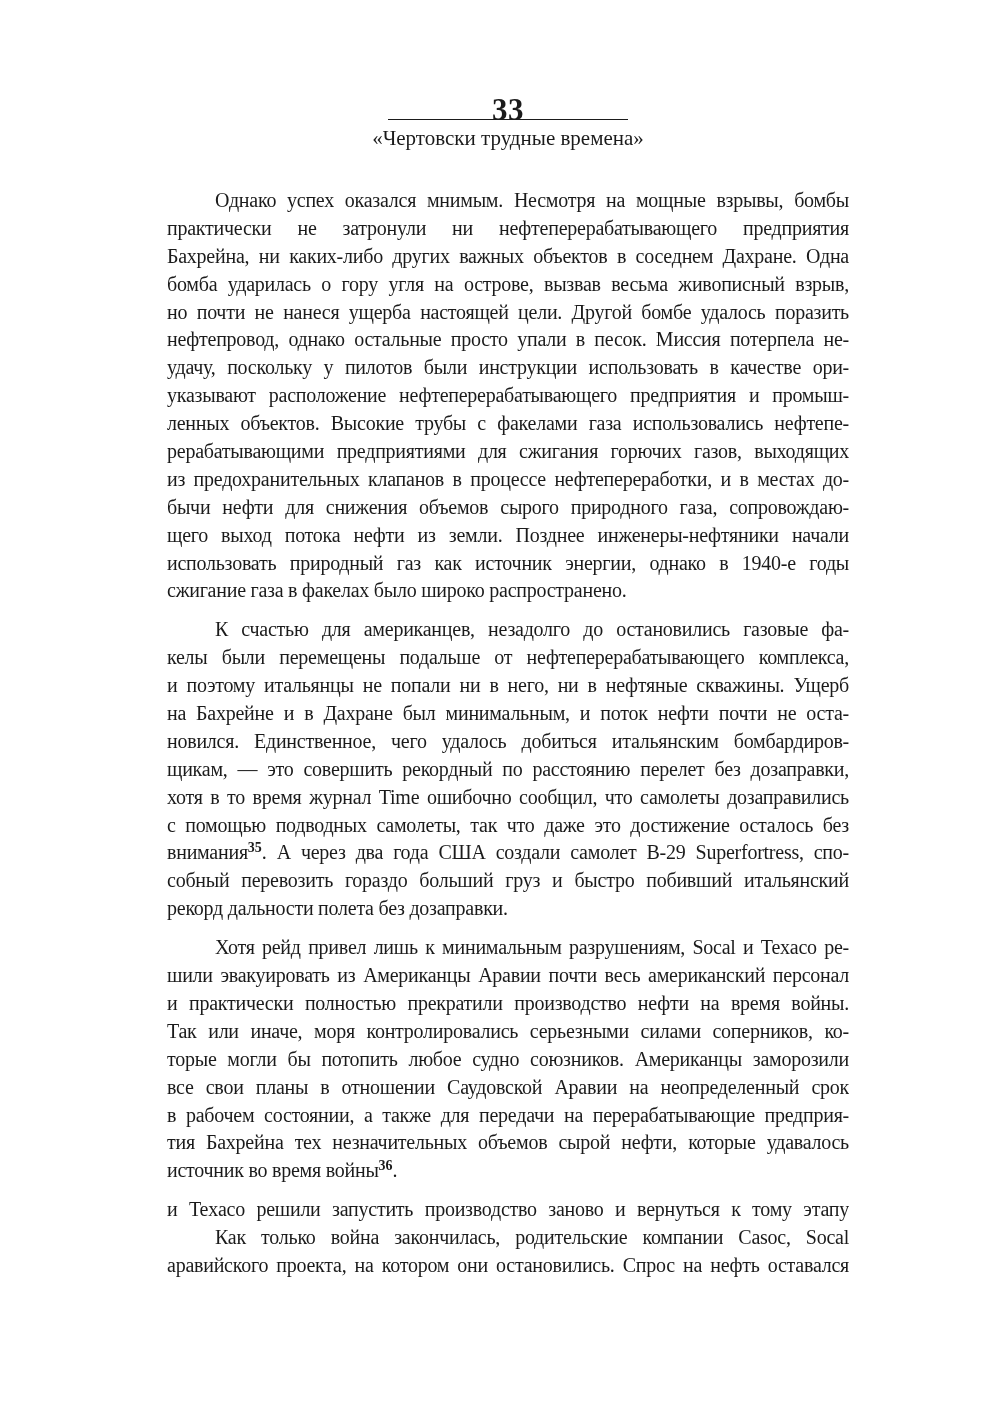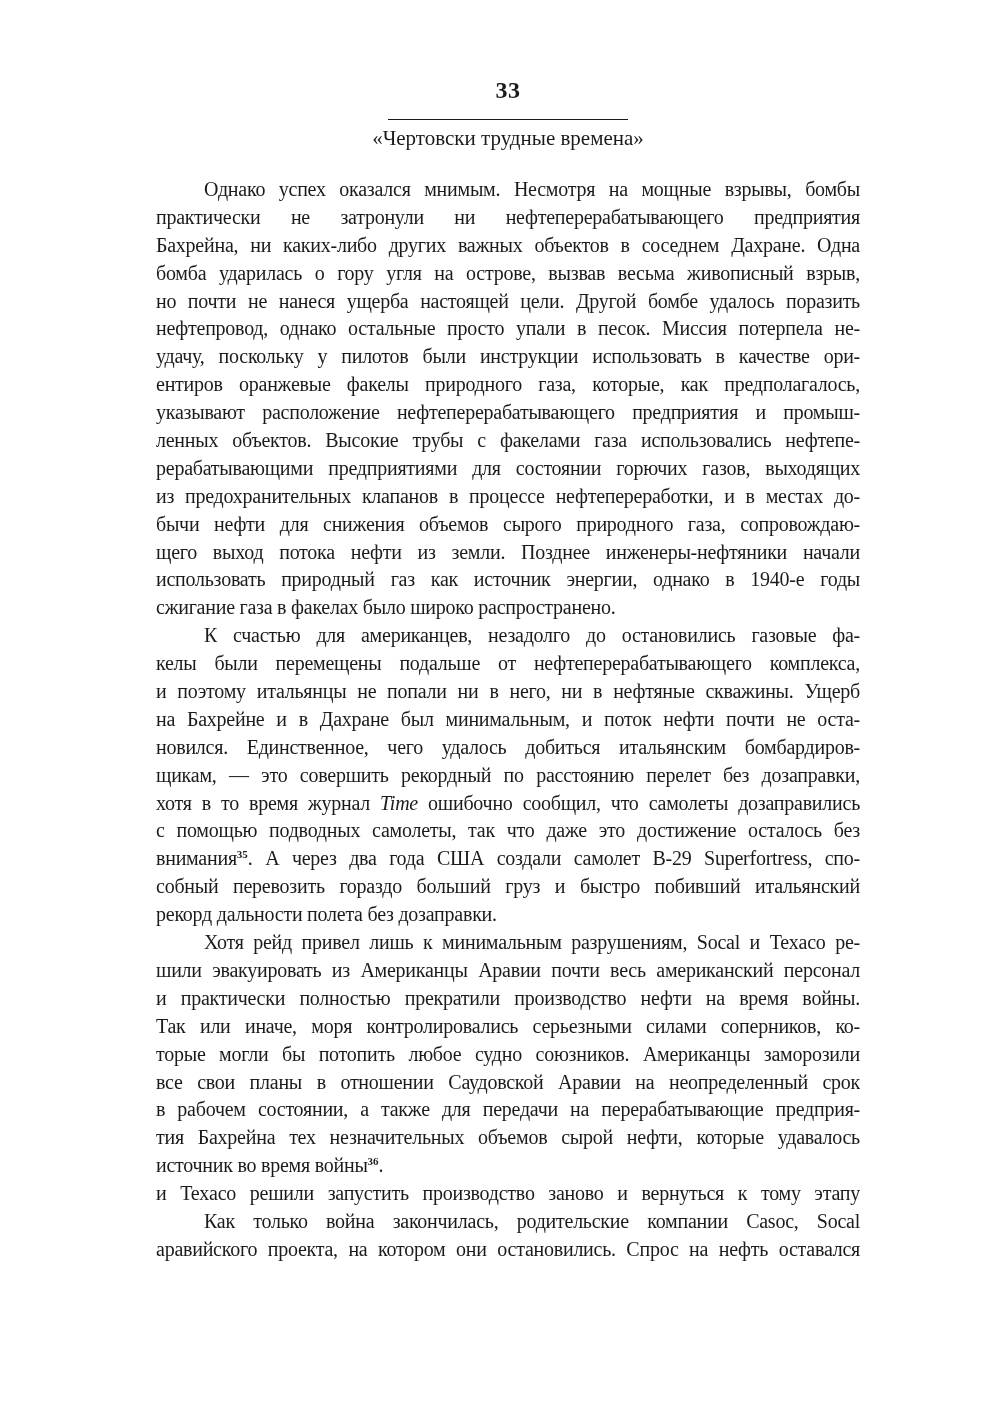--- a/index.html
+++ b/index.html
@@ -16,25 +16,25 @@
     overflow: hidden;
   }
   .page-header {
     position: absolute;
     left: 156px;
     top: 0;
     width: 704px;
   }
   .page-number {
     position: absolute;
-    top: 76px;
+    top: 96px;
     left: 0;
     width: 100%;
     text-align: center;
-    font-size: 24px;
+    font-size: 31px;
     font-weight: 700;
     line-height: 28px;
     letter-spacing: 0.5px;
   }
   .header-rule {
     position: absolute;
     top: 119px;
     left: 50%;
     transform: translateX(-50%);
     width: 240px;
@@ -50,21 +50,21 @@
     font-size: 21px;
     line-height: 28px;
   }
   .text-block {
     position: absolute;
     left: 156px;
     top: 176px;
     width: 704px;
   }
   .para {
-    margin: 0;
+    margin: 11px;
     padding: 0;
   }
   .line {
     font-size: 20px;
     line-height: 27.9px;
     height: 27.9px;
     letter-spacing: -0.25px;
     text-align: justify;
     text-align-last: justify;
     overflow: hidden;
@@ -73,25 +73,24 @@
   .line.first {
     text-indent: 48px;
   }
   .line.last {
     text-align-last: left;
   }
   .line.last.justified {
     text-align-last: justify;
   }
   .it {
-    font-style: italic;
   }
   .sup {
     font-weight: 700;
-    font-size: 11px;
+    font-size: 14px;
     vertical-align: baseline;
     position: relative;
     top: -7px;
     letter-spacing: 0;
   }
 </style>
 </head>
 <body>
 
 <header class="page-header">
@@ -102,24 +101,23 @@
 
 <main class="text-block">
     <div class="para">
       <div class="line first">Однако успех оказался мнимым. Несмотря на мощные взрывы, бомбы</div>
       <div class="line">практически не затронули ни нефтеперерабатывающего предприятия</div>
       <div class="line">Бахрейна, ни каких-либо других важных объектов в соседнем Дахране. Одна</div>
       <div class="line">бомба ударилась о гору угля на острове, вызвав весьма живописный взрыв,</div>
       <div class="line">но почти не нанеся ущерба настоящей цели. Другой бомбе удалось поразить</div>
       <div class="line">нефтепровод, однако остальные просто упали в песок. Миссия потерпела не-</div>
       <div class="line">удачу, поскольку у пилотов были инструкции использовать в качестве ори-</div>
-      <div class="line">ентиров оранжевые факелы природного газа, которые, как предполагалось,</div>
       <div class="line">указывают расположение нефтеперерабатывающего предприятия и промыш-</div>
       <div class="line">ленных объектов. Высокие трубы с факелами газа использовались нефтепе-</div>
-      <div class="line">рерабатывающими предприятиями для состоянии горючих газов, выходящих</div>
+      <div class="line">рерабатывающими предприятиями для сжигания горючих газов, выходящих</div>
       <div class="line">из предохранительных клапанов в процессе нефтепереработки, и в местах до-</div>
       <div class="line">бычи нефти для снижения объемов сырого природного газа, сопровождаю-</div>
       <div class="line">щего выход потока нефти из земли. Позднее инженеры-нефтяники начали</div>
       <div class="line">использовать природный газ как источник энергии, однако в 1940-е годы</div>
       <div class="line last">сжигание газа в факелах было широко распространено.</div>
     </div>
     <div class="para">
       <div class="line first">К счастью для американцев, незадолго до остановились газовые фа-</div>
       <div class="line">келы были перемещены подальше от нефтеперерабатывающего комплекса,</div>
       <div class="line">и поэтому итальянцы не попали ни в него, ни в нефтяные скважины. Ущерб</div>

